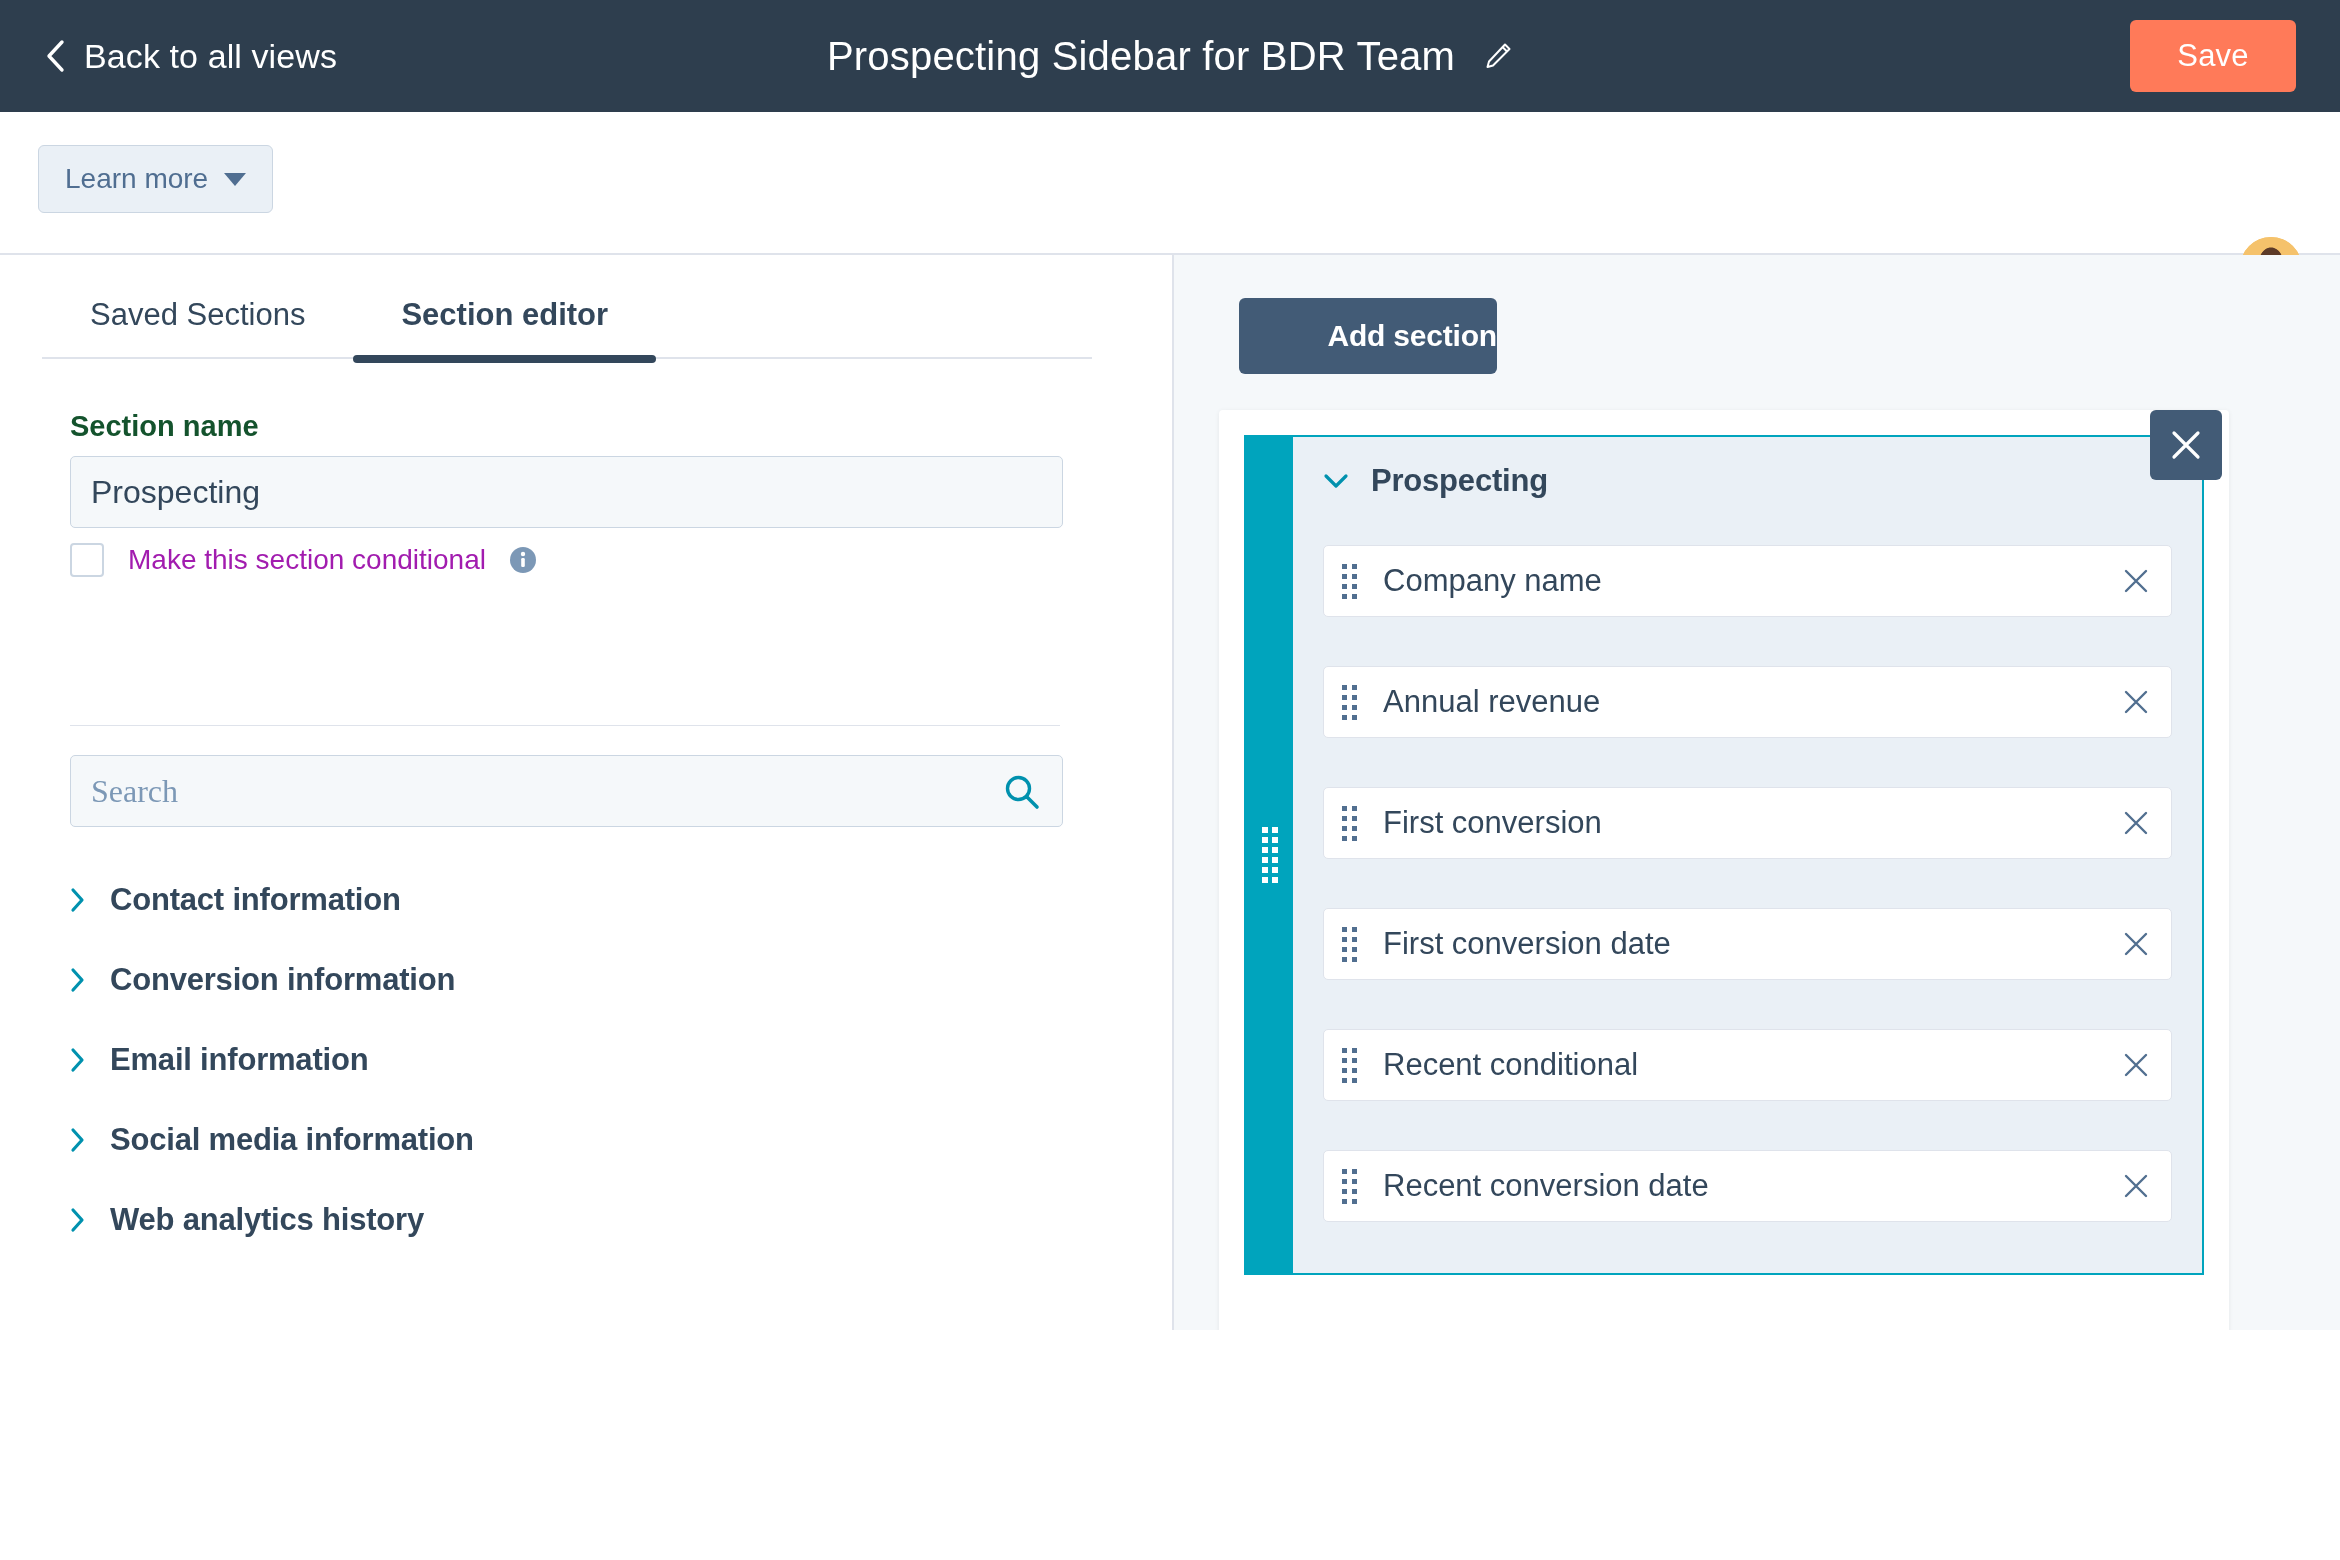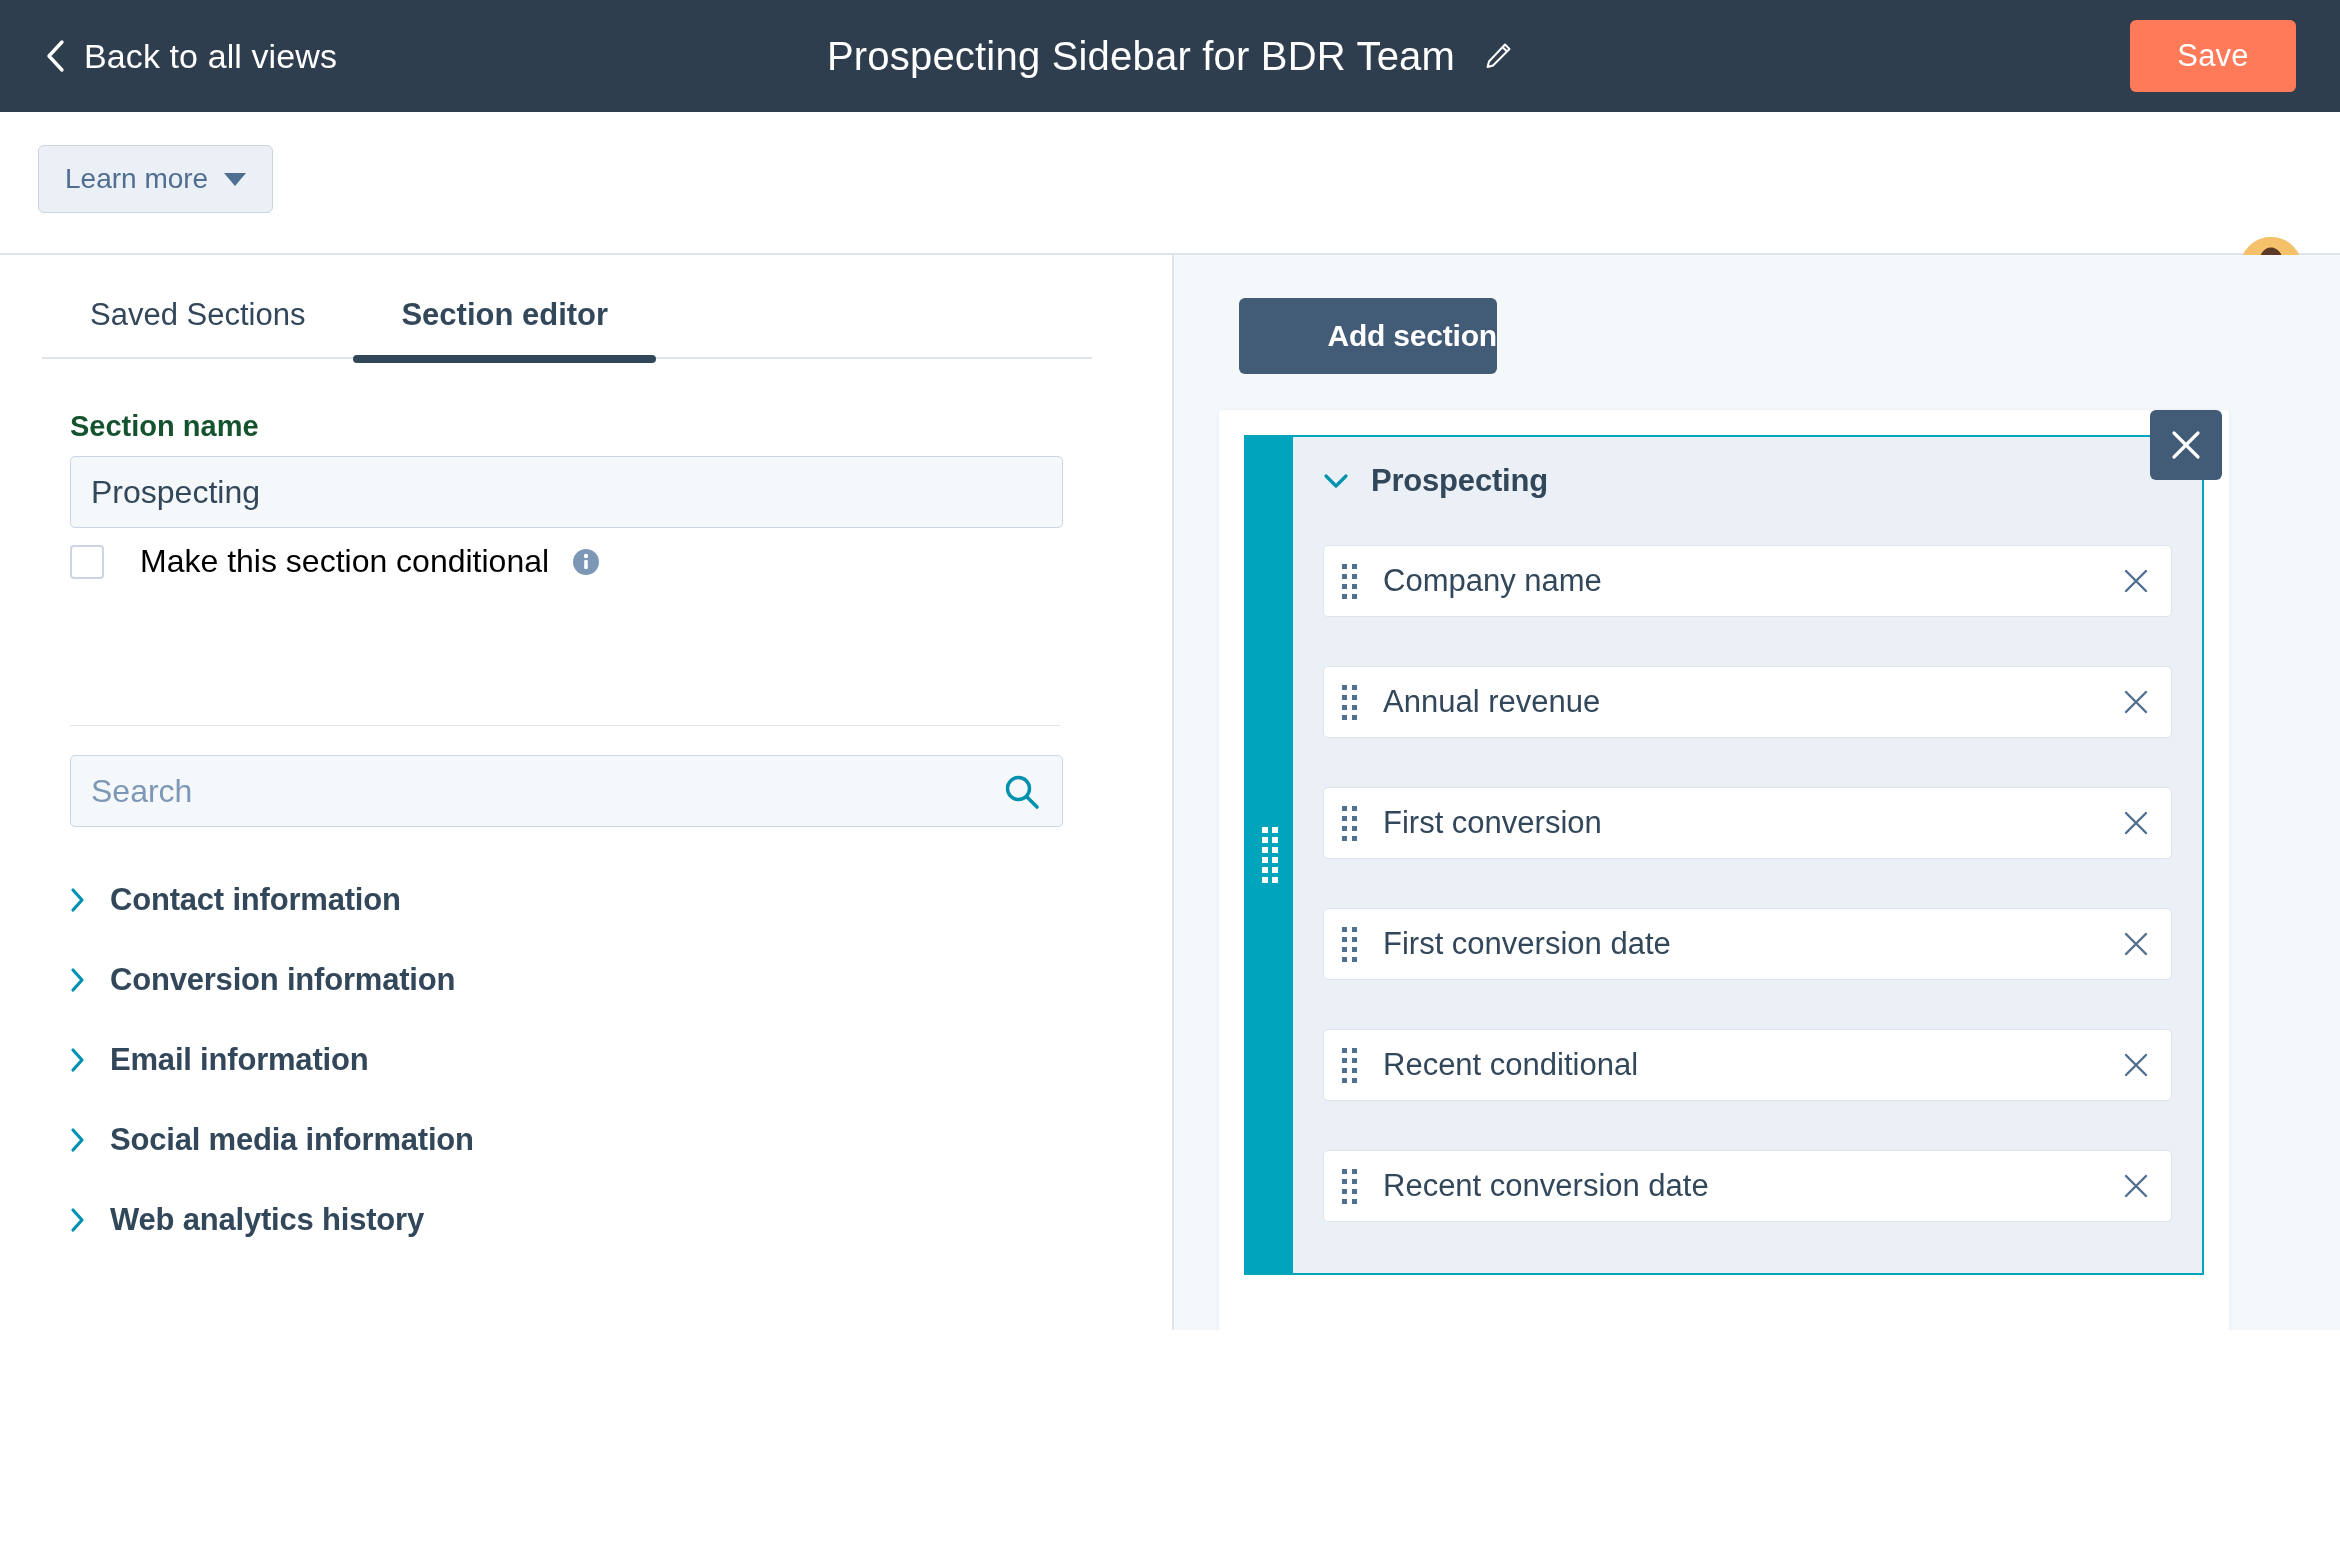--- a/index.html
+++ b/index.html
@@ -258,23 +258,22 @@
     gap: 24px;
   }
   .checkbox-box {
     width: 34px; height: 34px;
     border: 2px solid #cbd6e2;
     border-radius: 4px;
     background: #ffffff;
     cursor: pointer;
   }
   .conditional-label {
-    font-size: 32px;
-    color: #000000;
-    margin-left: 12px;
+    font-size: 28px;
+    color: #a21caf;
   }
   .info-icon { display: block; width: 26px; height: 26px; cursor: pointer; }
 
   .hr-divider {
     position: absolute;
     top: 470px; left: 70px;
     width: 990px; height: 1px;
     background: #dfe3eb;
   }
 
@@ -285,21 +284,21 @@
     width: 993px; height: 72px;
   }
   .search-input {
     width: 100%; height: 100%;
     background: #f5f8fa;
     border: 1px solid #cbd6e2;
     border-radius: 5px;
     padding: 0 80px 0 20px;
     font-size: 32px;
     color: #33475b;
-    font-family: Liberation Sans, sans-serif;
+    font-family: Liberation Serif, serif;
   }
   .search-input::placeholder { color: #7c98b6; }
   .search-icon {
     position: absolute;
     right: 22px; top: 18px;
     width: 38px; height: 38px;
     cursor: pointer;
   }
 
   

